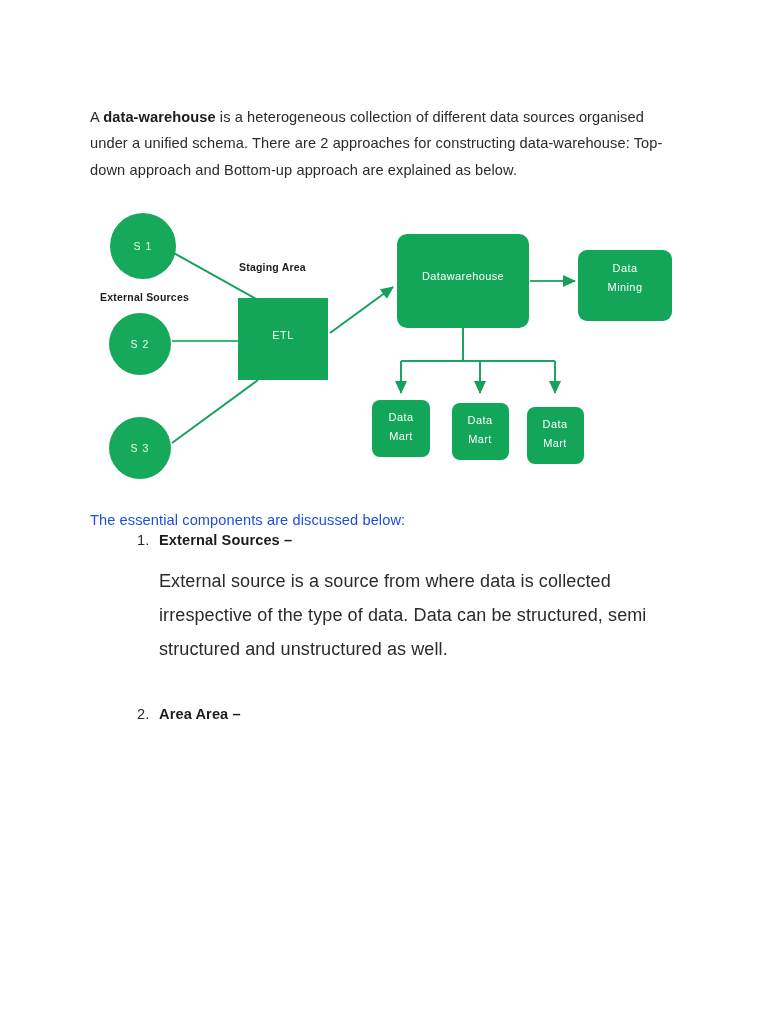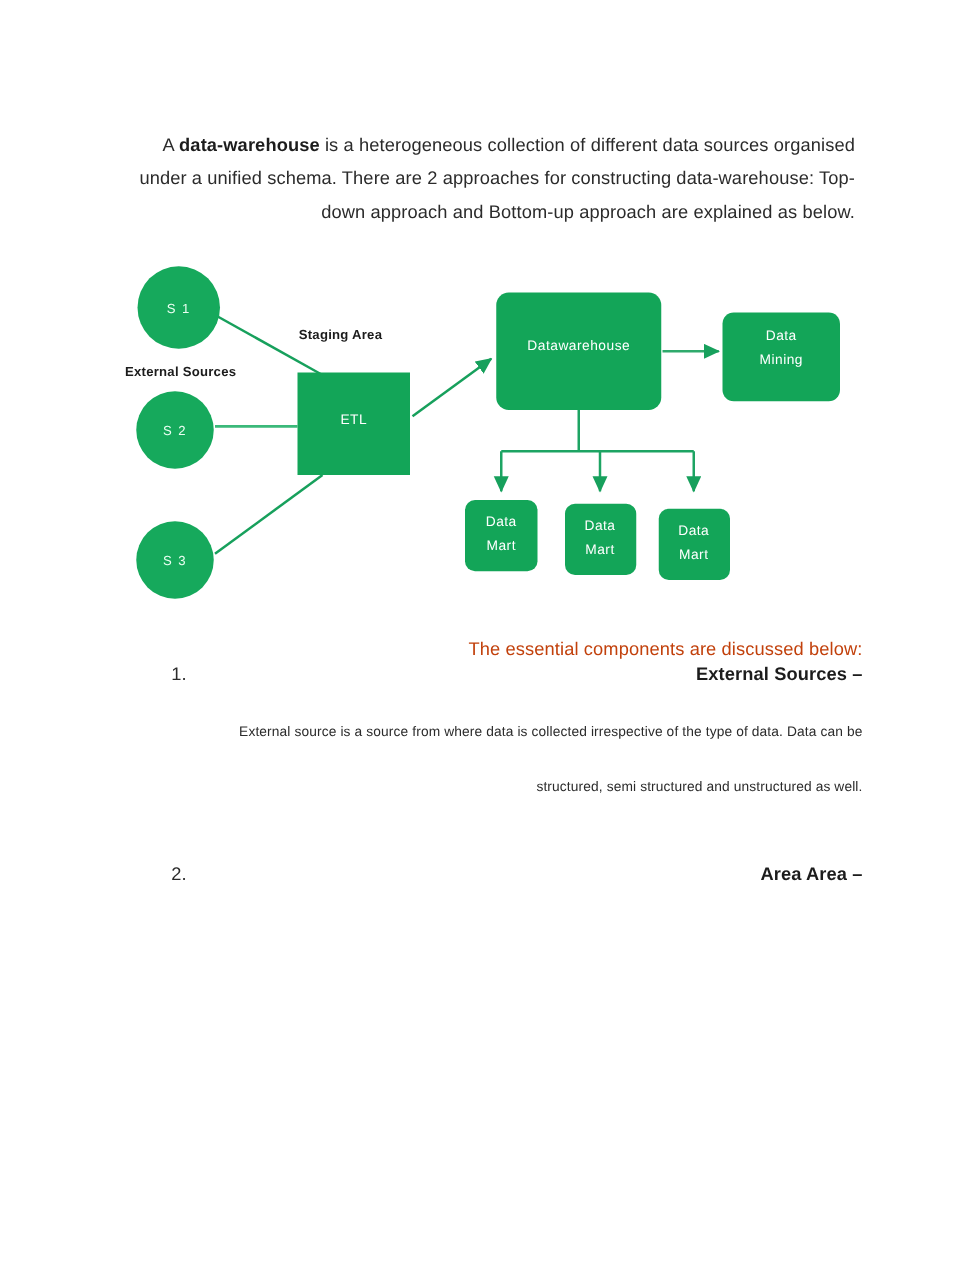--- a/index.html
+++ b/index.html
@@ -16,21 +16,20 @@
     color: #231f20;
     -webkit-font-smoothing: antialiased;
   }
 
   .page {
     position: absolute;
     left: 0; top: 0;
     width: 768px;
     height: 1024px;
     background: #ffffff;
-    text-align: right;
   }
 
   
   .intro {
     position: absolute;
     left: 90px;
     top: 89px;
     width: 594px;
     font-size: 14.6px;
     line-height: 26.8px;
@@ -39,21 +38,21 @@
   }
   .intro b { font-weight: 700; color: #1c1c1c; }
 
   .lead {
     position: absolute;
     left: 90px;
     top: 494px;
     width: 600px;
     font-size: 14.6px;
     line-height: 22px;
-    color: #c2410c;
+    color: #1d4ed8;
     letter-spacing: 0.1px;
   }
 
   .list {
     position: absolute;
     left: 90px;
     top: 528px;
     width: 600px;
   }
   .list-item { position: relative; }
@@ -68,22 +67,22 @@
   }
   .li-num {
     position: absolute;
     left: 47px;
     top: 0;
     font-weight: 400;
     color: #2b2b2b;
   }
   .li-body {
     padding-left: 69px;
-    font-size: 11px;
-    line-height: 44px;
+    font-size: 18px;
+    line-height: 34px;
     color: #2b2b2b;
     letter-spacing: 0.1px;
     margin-top: 12px;
   }
   .li-body b { font-weight: 700; color: #1c1c1c; }
 
   .gap { height: 36px; }
 
   
   #diagram {

